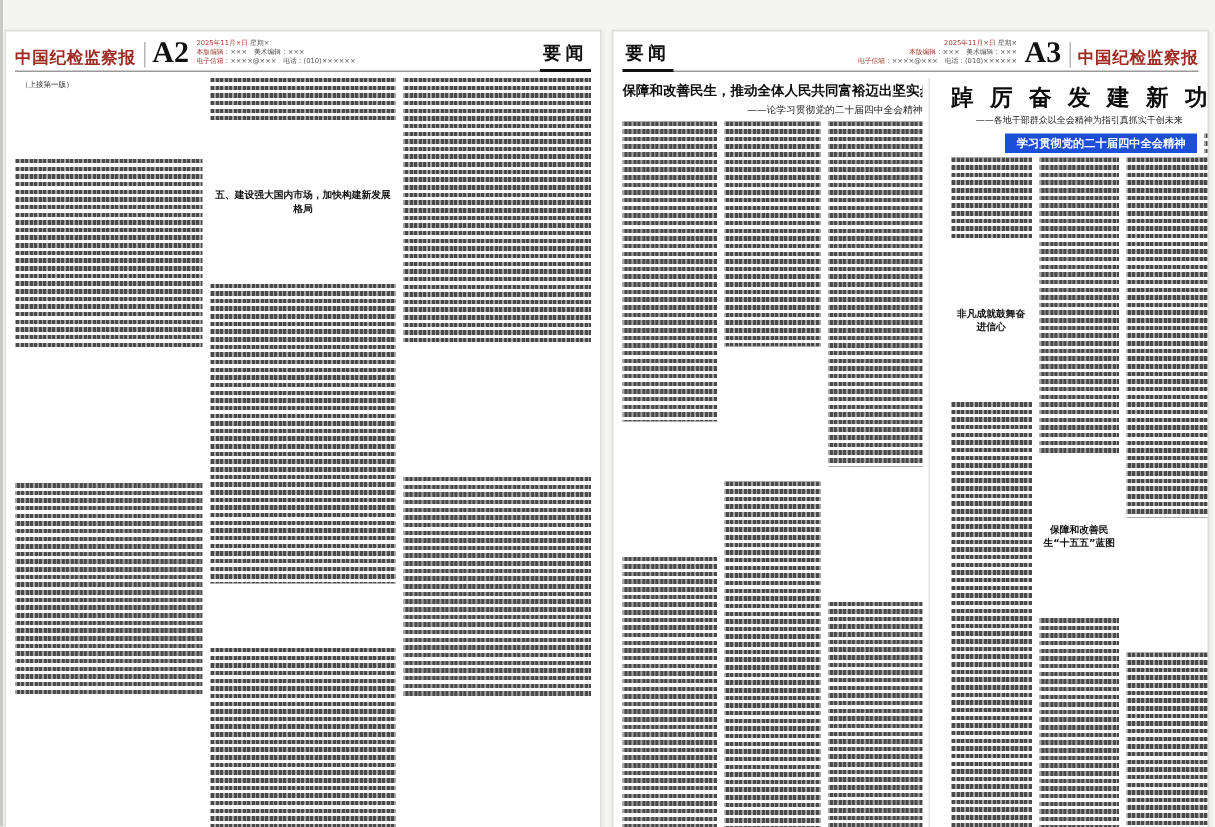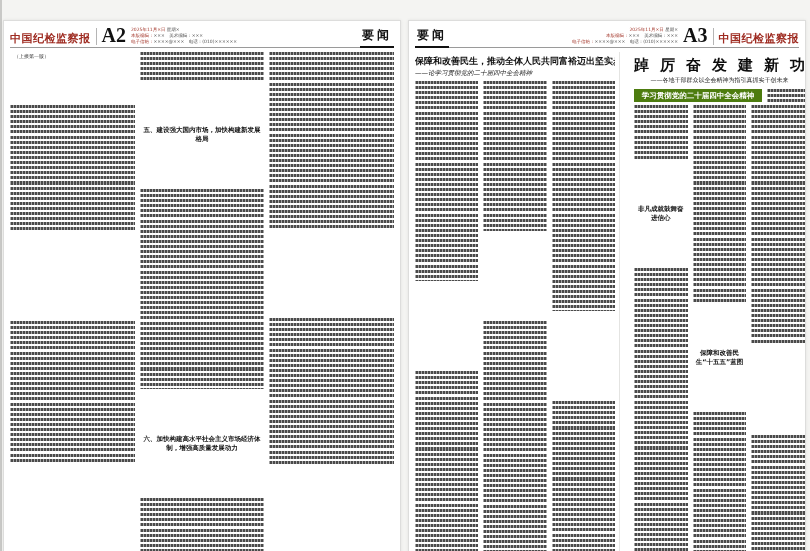--- a/index.html
+++ b/index.html
@@ -37,27 +37,27 @@
   .bodyhead { font-size:6.5px; line-height:8.6px; font-weight:bold; color:#111;
               text-align:center; padding:3px 1px; flex:none; }
   .contnote { font-size:5px; color:#333; padding:1px 0 3px 4px; flex:none; }
 
   
   .rp-body { display:flex; height:508px; margin-top:4px; }
   .zoneA { width:204px; display:flex; flex-direction:column; padding-right:4px; }
   .zoneB { flex:1; display:flex; flex-direction:column; border-left:1px solid #e4e4e2; padding-left:14px; }
   .headline1 { font-size:9px; font-weight:bold; line-height:12px; color:#0d0d0d; white-space:nowrap;
                overflow:hidden; margin-top:3px; text-align:center; }
-  .subtitle { font-size:6.5px; color:#222; text-align:left; margin-top:2px; white-space:nowrap; overflow:hidden;font-style:italic; }
+  .subtitle { font-size:6.5px; color:#222; text-align:right; margin-top:2px; white-space:nowrap; overflow:hidden; }
   .headline2 { font-size:15px; font-weight:bold; color:#0d0d0d; text-align:center; letter-spacing:11px;
                margin-right:-11px; margin-top:4px; line-height:18px; white-space:nowrap; overflow:hidden; }
   .subtitle2 { font-size:6px; color:#222; text-align:center; margin-top:2px; white-space:nowrap; overflow:hidden; }
   .banner-row { display:flex; gap:5px; margin-top:4px; align-items:stretch; height:13px; flex:none; }
-  .banner { width:128px; background:#4d7c0f; color:#ffffff; font-size:7.5px; font-weight:bold;
-            display:flex; align-items:center; justify-content:center; white-space:nowrap; overflow:hidden; flex:none; }
+  .banner { width:128px; background:#1d4ed8; color:#ffffff; font-size:7.5px; font-weight:bold;
+            display:flex; align-items:center; justify-content:center; white-space:nowrap; overflow:hidden; flex:none;margin-left:36px; }
   .cols.tall { flex:1; margin-top:3px; }
 
   .footer-mark { position:absolute; bottom:3px; left:50%; width:34px; height:4px; margin-left:-17px;
     background-image:repeating-linear-gradient(90deg,#8a8a8a 0 2px,#fff 2px 3.4px); }
 </style>
 </head>
 <body>
 
 <div class="scan-edge"></div>
 
@@ -83,21 +83,20 @@
         <div class="sim" style="height:150px"></div>
         <div class="gap"></div>
         <div class="sim" style="height:170px"></div>
         <div class="gap"></div>
         <div class="sim fill"></div>
       </div>
       <div class="col">
         <div class="sim" style="height:28px"></div>
         <div class="bodyhead">五、建设强大国内市场，加快构建新发展格局</div>
         <div class="sim" style="height:200px"></div>
-        <div class="bodyhead">六、加快构建高水平社会主义市场经济体制，增强高质量发展动力</div>
         <div class="sim fill"></div>
       </div>
       <div class="col">
         <div class="sim" style="height:180px"></div>
         <div class="gap"></div>
         <div class="sim" style="height:150px"></div>
         <div class="gap"></div>
         <div class="sim fill"></div>
       </div>
     </div>

